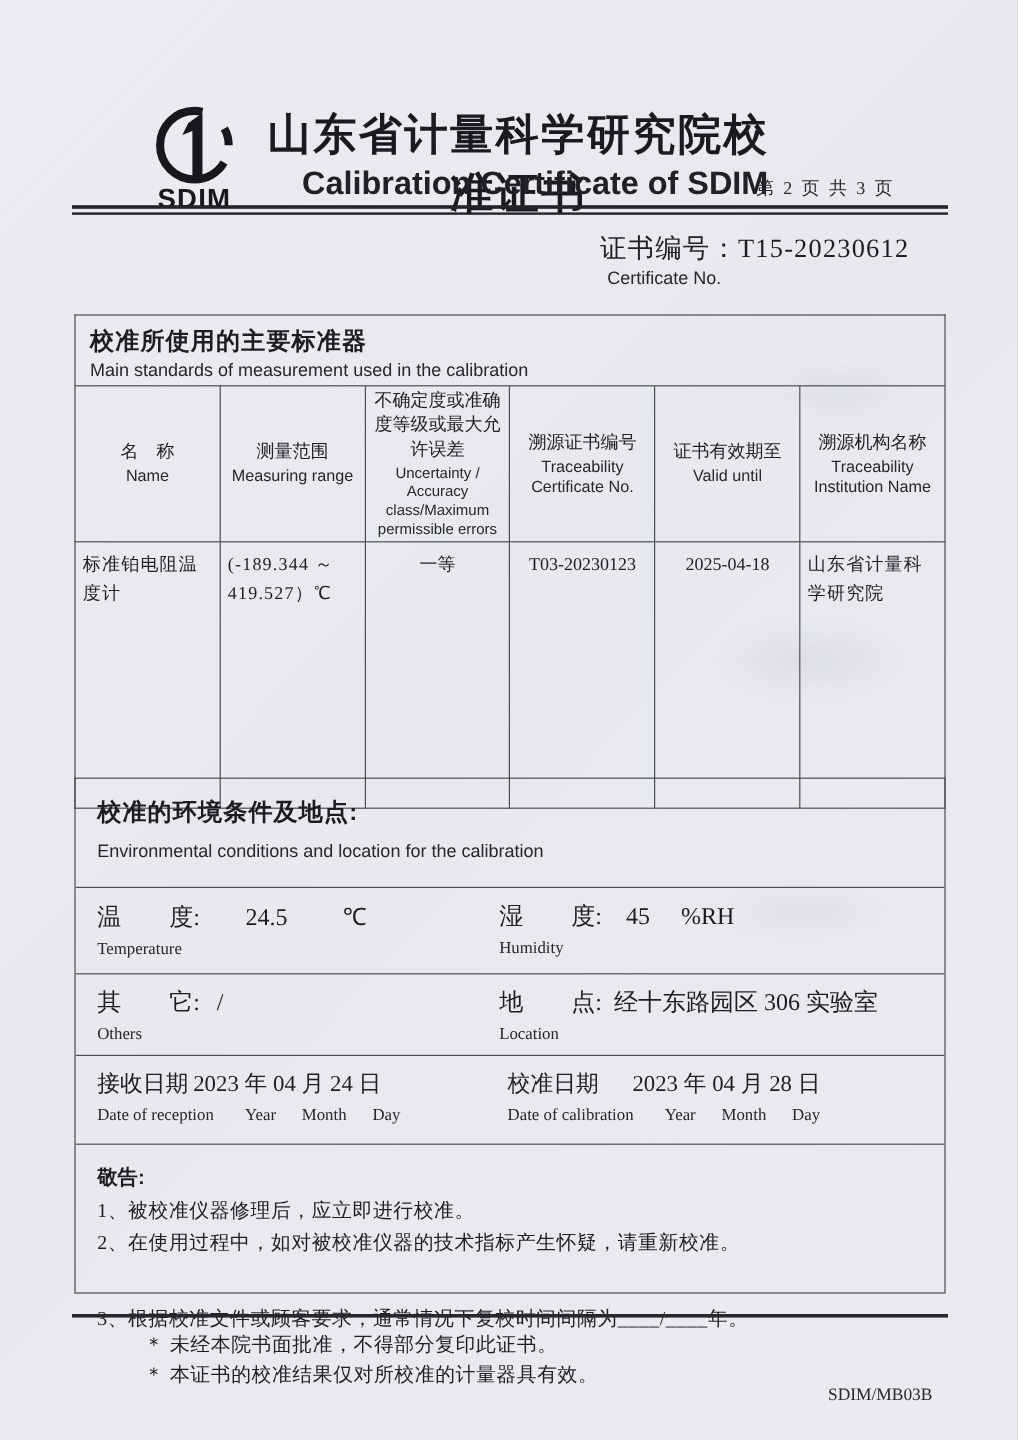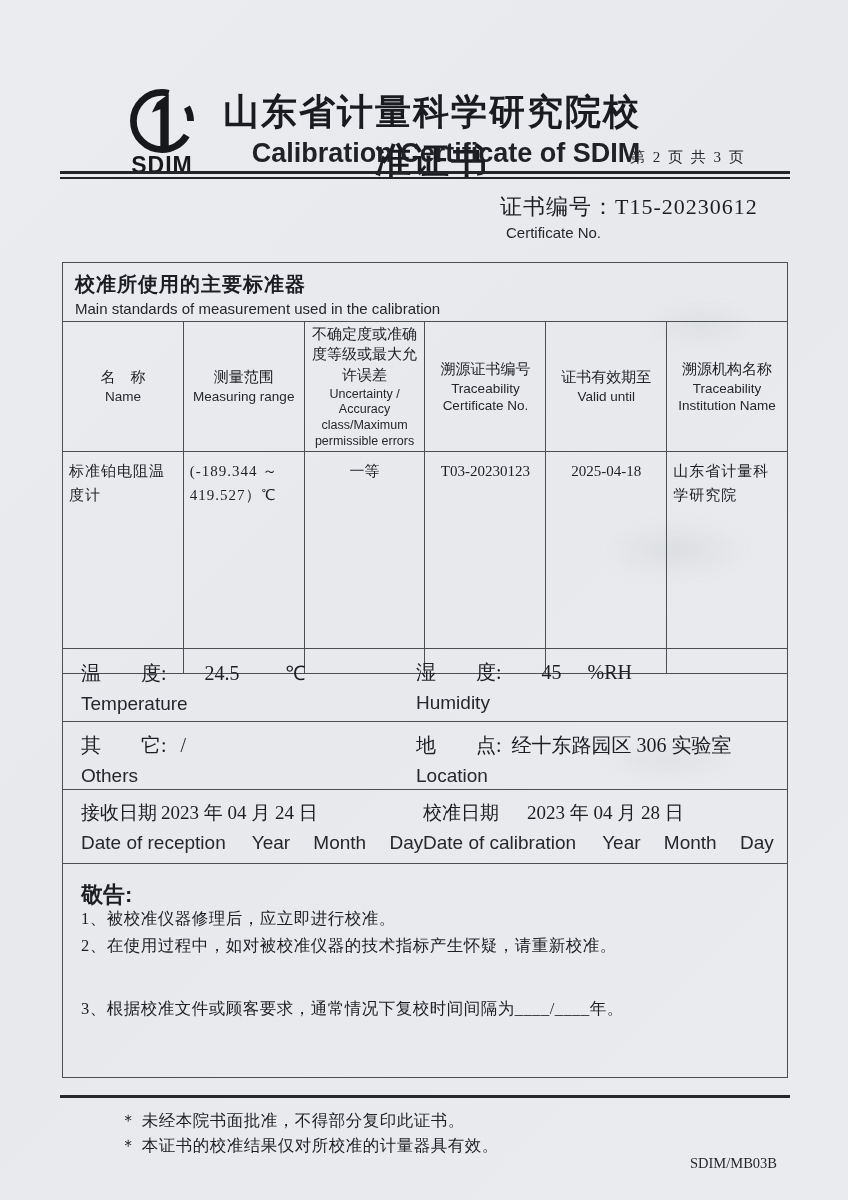--- a/index.html
+++ b/index.html
@@ -52,27 +52,27 @@
   .env-box { left:62px; top:648px; width:726px; height:430px; border:1px solid #4b4e53; }
   .env-row { position:relative; width:100%; }
   .env-row + .env-row { border-top:1px solid #4b4e53; }
   .r1 { height:90px; } .r2 { height:72px; } .r3 { height:68px; } .r4 { height:74px; } .r5 { height:124px; }
   .env-title-zh { position:absolute; left:18px; top:14px; font-family:"Liberation Sans", sans-serif;
                   font-weight:600; font-size:20px; letter-spacing:1px; color:#1b1d22; }
   .env-title-en { position:absolute; left:18px; top:52px; font-family:"Liberation Sans", sans-serif;
                   font-size:15px; color:#25272c; }
   .zh-label { font-size:20px; color:#1c1e23; }
   .zh-val { font-size:20px; color:#1c1e23; }
-  .en-label { font-family:Liberation Sans, sans-serif; font-size:19px; color:#25272c; }
+  .en-label { font-family:Liberation Serif, serif; font-size:14px; color:#25272c; }
   .grp-left { position:absolute; left:18px; top:10px; }
   .grp-right { position:absolute; left:353px; top:10px; }
   .sub { display:block; margin-top:6px; }
   .date-zh { font-size:19px; color:#1c1e23; }
   .date-en-cols { margin-left:26px; word-spacing:18px; }
-  .notice-title { position:absolute; left:18px; top:16px; font-size:22px; font-weight:600; color:#1c1e23;
+  .notice-title { position:absolute; left:18px; top:16px; font-size:17px; font-weight:600; color:#1c1e23;
                   font-family:"Liberation Sans", sans-serif; }
   .notice-line { position:absolute; left:18px; font-size:16.5px; color:#1d1f24; letter-spacing:0.5px; }
   .nl1 { top:44px; } .nl2 { top:71px; } .nl3 { top:98px;margin-top:36px; }
 
   
   .rule-bottom { left:60px; top:1095px; width:730px; height:3px; background:#26282c; }
   .footnote { left:120px; font-size:16.5px; color:#1d1f24; letter-spacing:0.5px; }
   .fn1 { top:1110px; } .fn2 { top:1135px; }
   .form-code { left:690px; top:1155px; font-size:14.5px; color:#26282d; }
 
@@ -151,31 +151,35 @@
       <td class="cell-center">一等</td>
       <td class="cell-center">T03-20230123</td>
       <td class="cell-center">2025-04-18</td>
       <td class="cell-left">山东省计量科学研究院</td>
     </tr>
   </tbody>
     </table>
 
   <div class="abs env-box">
 
+    <div class="env-row r1">
+      <div class="env-title-zh">校准的环境条件及地点:</div>
+      <div class="env-title-en">Environmental conditions and location for the calibration</div>
+    </div>
 
     <div class="env-row r2">
       <div class="grp-left">
         <span class="zh-label">温　　度:</span>
         <span class="zh-val" style="margin-left:34px">24.5</span>
         <span class="zh-val" style="margin-left:42px">℃</span>
         <span class="en-label sub">Temperature</span>
       </div>
       <div class="grp-right">
         <span class="zh-label">湿　　度:</span>
-        <span class="zh-val" style="margin-left:36px">45</span>
+        <span class="zh-val" style="margin-left:16px">45</span>
         <span class="zh-val" style="margin-left:22px">%RH</span>
         <span class="en-label sub">Humidity</span>
       </div>
     </div>
 
     <div class="env-row r3">
       <div class="grp-left">
         <span class="zh-label">其　　它:</span>
         <span class="zh-val" style="margin-left:10px">/</span>
         <span class="en-label sub">Others</span>

